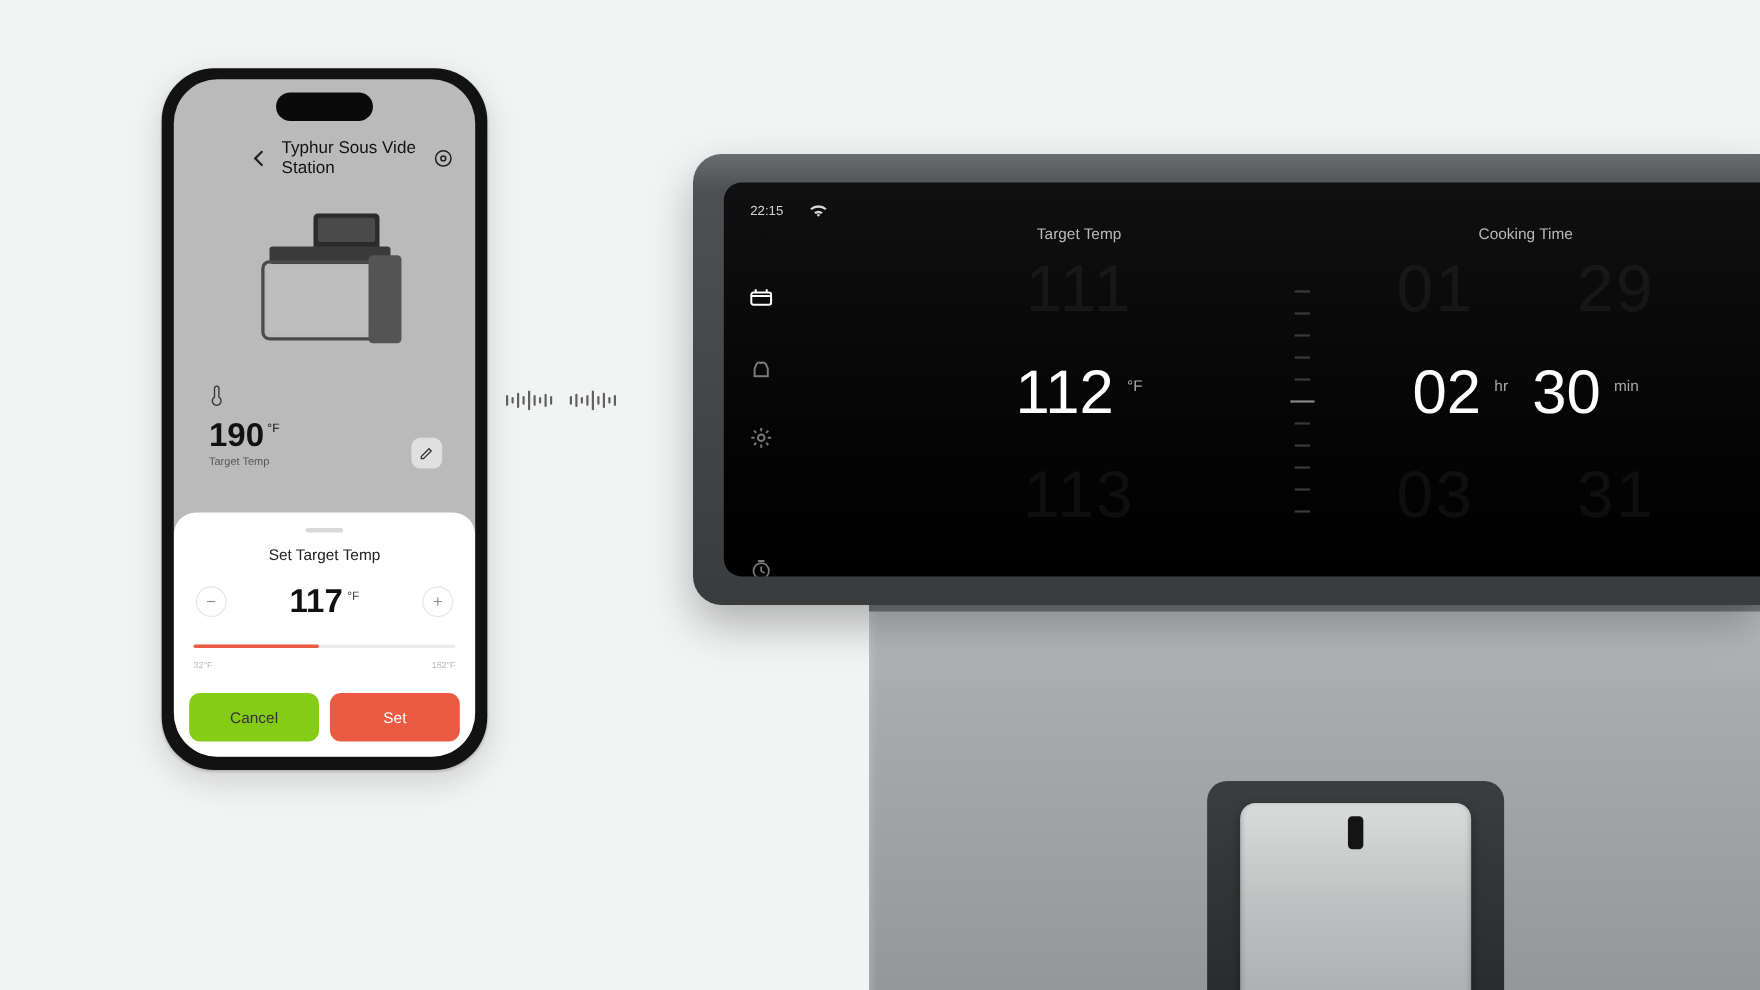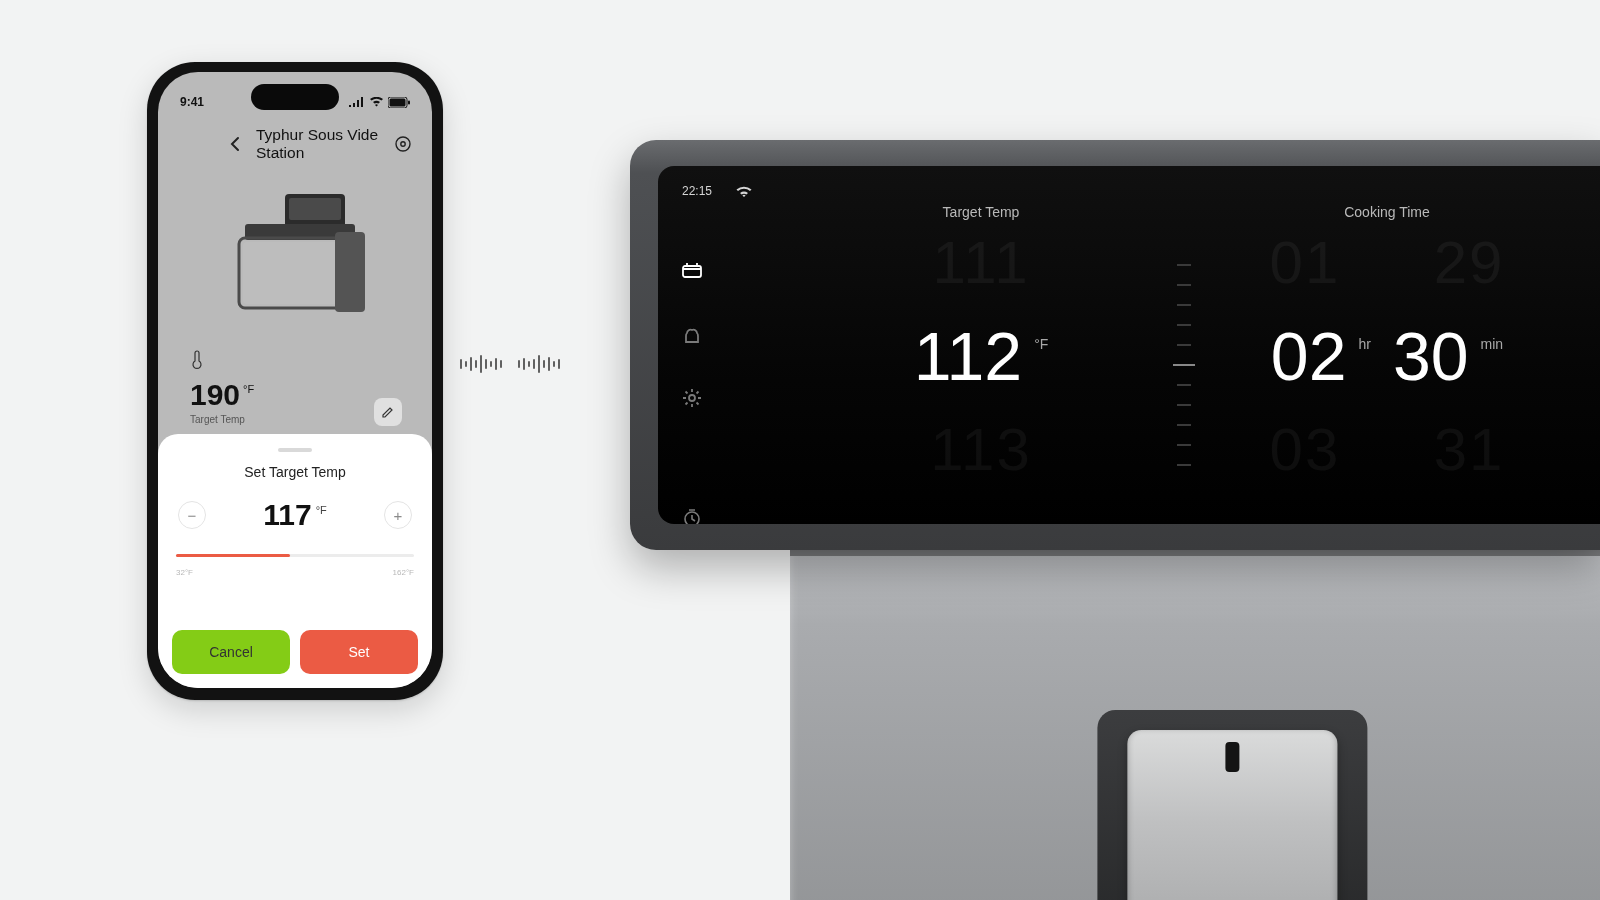--- a/index.html
+++ b/index.html
@@ -25,21 +25,21 @@
   .prod-svg{width:180px;height:150px;}
 
   .temp-card{position:absolute;left:16px;right:16px;top:264px;height:104px;border-radius:14px;padding:14px 16px;}
   .thermo{width:14px;height:20px;margin-bottom:4px;}
   .big-t{font-size:30px;font-weight:600;color:#111;display:flex;align-items:flex-start;gap:3px;}
   .big-t sup{font-size:11px;font-weight:500;margin-top:5px;}
   .sub-t{font-size:10px;color:#555;margin-top:2px;}
   .edit-chip{position:absolute;right:14px;bottom:14px;width:28px;height:28px;border-radius:8px;background:rgba(255,255,255,.55);display:flex;align-items:center;justify-content:center;}
 
   
-  .sheet{position:absolute;left:0;right:0;bottom:0;height:254px;background:#fff;border-radius:20px 20px 36px 36px;padding:14px 14px 14px 14px;display:flex;flex-direction:column;}
+  .sheet{position:absolute;left:0;right:0;bottom:0;height:222px;background:#fff;border-radius:20px 20px 36px 36px;padding:14px 14px 14px 14px;display:flex;flex-direction:column;}
   .grabber{width:34px;height:4px;border-radius:3px;background:#d9d9d9;align-self:center;margin-bottom:12px;}
   .sheet-title{text-align:center;font-size:14px;font-weight:500;color:#222;margin-bottom:18px;}
   .dial-row{display:flex;align-items:center;justify-content:space-between;padding:0 6px;}
   .round-btn{width:28px;height:28px;border-radius:50%;border:1px solid #e4e4e4;display:flex;align-items:center;justify-content:center;color:#8a8a8a;font-size:15px;background:#fff;}
   .dial-val{font-size:30px;font-weight:600;color:#111;display:flex;align-items:flex-start;gap:4px;}
   .dial-val sup{font-size:11px;font-weight:500;margin-top:6px;color:#444;}
   .slider{height:20px;margin:14px 4px 2px 4px;position:relative;}
   .track{position:absolute;left:0;right:0;top:8px;height:3px;background:#ececec;border-radius:2px;}
   .track-fill{position:absolute;left:0;top:8px;height:3px;background:#eb5b44;border-radius:2px;width:48%;}
   .slider-labels{display:flex;justify-content:space-between;font-size:8px;color:#b8b8b8;margin:0 4px 20px 4px;}
@@ -66,21 +66,21 @@
   .side-icons .ic.active{color:#fff;}
 
   .panel{position:absolute;left:120px;right:10px;top:28px;bottom:20px;display:flex;}
   .col{flex:1;display:flex;flex-direction:column;align-items:center;position:relative;}
   .col-label{font-size:14px;color:#b9b9b9;margin-top:10px;margin-bottom:46px;}
   .wheel{position:relative;height:180px;width:100%;display:flex;align-items:center;justify-content:center;}
   .wheel .ghost{position:absolute;font-size:60px;color:rgba(255,255,255,.05);font-weight:500;letter-spacing:2px;white-space:nowrap;}
   .wheel .ghost.top{top:-38px;}
   .wheel .ghost.bot{bottom:-38px;}
   .reading{display:flex;align-items:flex-start;gap:12px;color:#fff;font-weight:500;}
-  .reading .num{font-size:68px;line-height:1;text-align:right;}
+  .reading .num{font-size:56px;line-height:1;text-align:right;}
   .reading .unit{font-size:14px;color:#a8a8a8;margin-top:14px;}
   .ruler{position:absolute;left:50%;top:70px;bottom:50px;width:30px;transform:translateX(-50%);pointer-events:none;}
   .dash{position:absolute;left:50%;transform:translateX(-50%);width:14px;height:1.5px;background:#3a3a3a;}
   .dash.mid{width:22px;background:#888;}
 
   
   .base{position:absolute;left:160px;top:380px;width:820px;height:520px;background:linear-gradient(180deg,#c3c5c8 0%,#a9abae 20%,#8a8c8e 100%);border-radius:14px 0 0 0;box-shadow:inset 0 6px 10px rgba(255,255,255,.35);z-index:-1;}
   .base::before{content:"";position:absolute;left:0;top:0;right:0;height:36px;background:linear-gradient(180deg,#5a5b5d 0%,#797a7c 100%);border-radius:14px 0 0 0;}
 
   .cartridge-slot{position:absolute;left:50%;top:190px;transform:translateX(-38%);width:270px;height:270px;background:linear-gradient(180deg,#3c3d3f 0%,#232425 100%);border-radius:18px 18px 0 0;display:flex;align-items:flex-start;justify-content:center;padding-top:20px;}
@@ -88,36 +88,20 @@
   .cartridge::before{content:"";position:absolute;left:50%;top:12px;transform:translateX(-50%);width:14px;height:30px;border-radius:4px;background:#141414;}
   .brand{position:absolute;left:50%;bottom:24px;transform:translateX(-50%);font-size:36px;font-weight:400;color:#1a1a1a;letter-spacing:-.5px;}
 </style>
 </head>
 <body>
 
 <div class="phone">
   <div class="phone-inner">
     <div class="island"></div>
 
-    <div class="status">
-      <span>9:41</span>
-      <div class="status-right">
-        <svg width="16" height="10" viewBox="0 0 16 10">
-            <path fill="#111" d="M0 8h2v2H0zM4 6h2v4H4zM8 3h2v7H8zM12 0h2v10h-2z"></path>
-          </svg>
-        <svg width="15" height="10" viewBox="0 0 15 10">
-            <path fill="#111" d="M7.5 9.5 9 8a2.1 2.1 0 0 0-3 0zM4 5l1.5 1.5a4.3 4.3 0 0 1 4 0L11 5a6.4 6.4 0 0 0-7 0zM1 2l1.5 1.5a8.6 8.6 0 0 1 10 0L14 2a10.7 10.7 0 0 0-13 0z"></path>
-          </svg>
-        <svg width="22" height="11" viewBox="0 0 22 11">
-            <rect x="0" y="0" width="19" height="11" rx="2.5" fill="none" stroke="#111" stroke-width="1"></rect>
-            <rect x="1.5" y="1.5" width="16" height="8" rx="1.5" fill="#111"></rect>
-            <rect x="20" y="3.5" width="2" height="4" rx="1" fill="#111"></rect>
-          </svg>
-      </div>
-    </div>
 
     <div class="nav">
       <div class="back-ic">
         <svg width="12" height="16" viewBox="0 0 12 16">
             <path d="M9 2 3 8l6 6" fill="none" stroke="#222" stroke-width="2" stroke-linecap="round"></path>
           </svg>
       </div>
       <div class="nav-title">Typhur Sous Vide Station</div>
       <div class="gear-ic">
         <svg width="18" height="18" viewBox="0 0 18 18">

